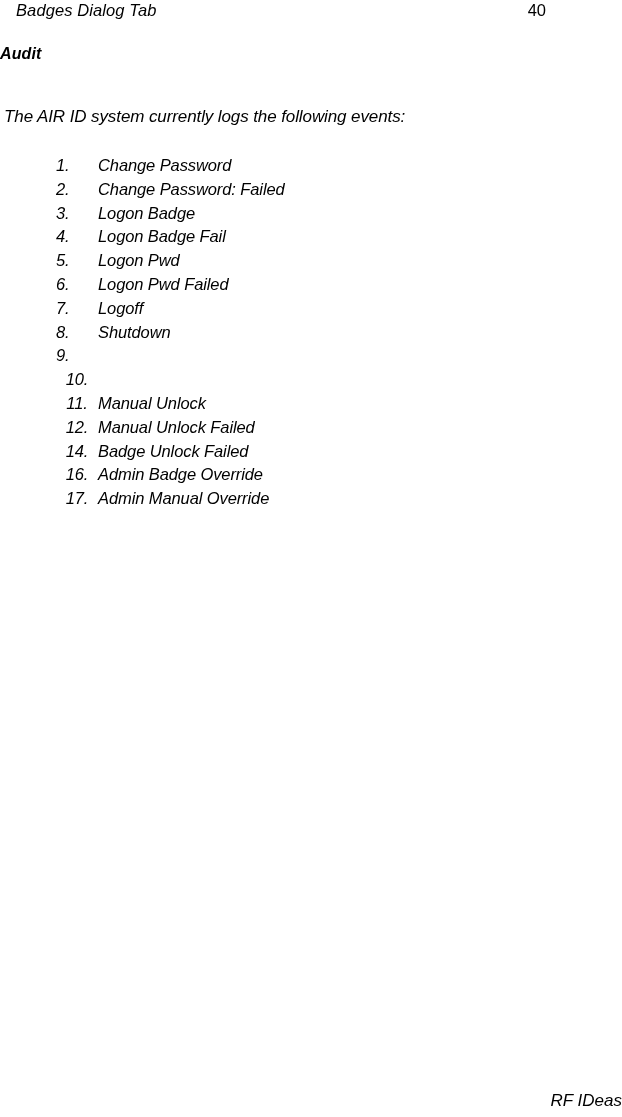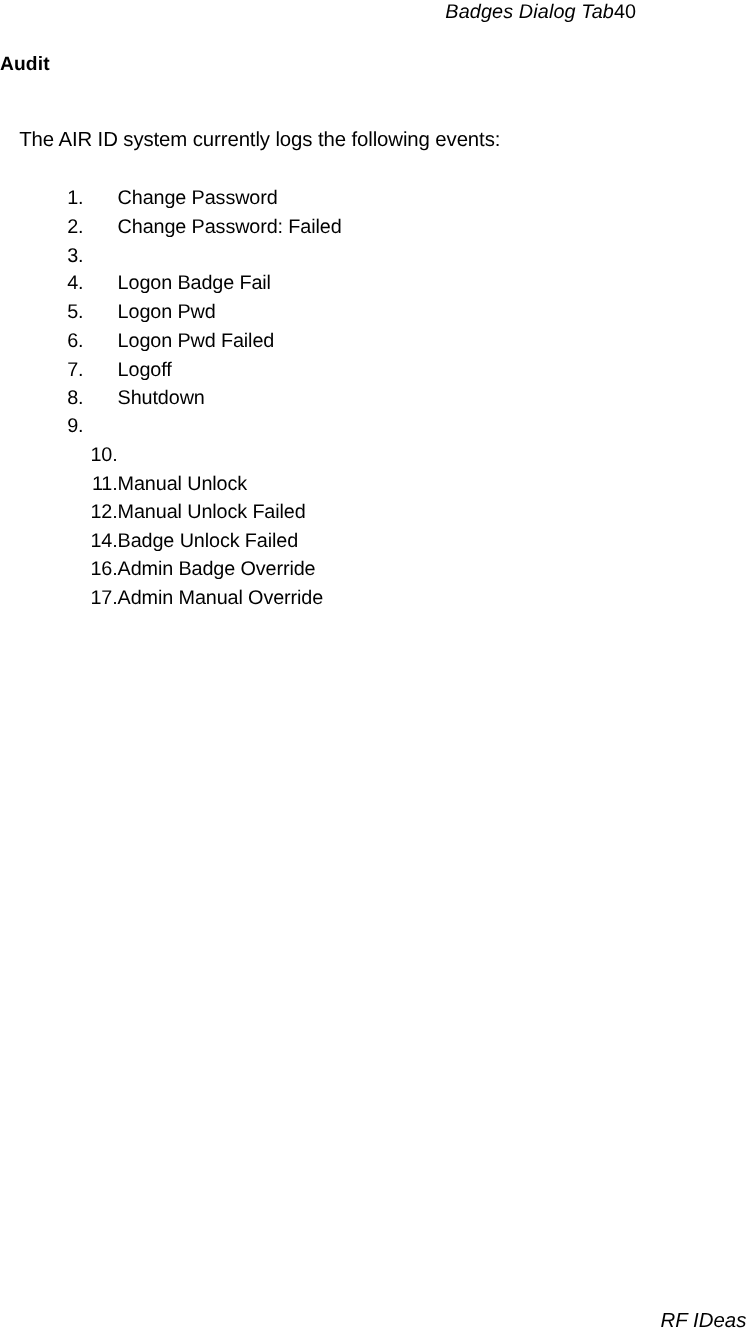--- a/index.html
+++ b/index.html
@@ -20,27 +20,27 @@
     position: relative;
     width: 622px;
     height: 1117px;
     box-sizing: border-box;
     overflow: hidden;
   }
 
   
   .page-header {
     position: absolute;
-    left: 0;
+    left: 16px;
     top: 0;
     width: 530px;
     height: 26px;
     display: flex;
     align-items: flex-start;
-    justify-content: flex-end;
+    justify-content: space-between;
   }
   .header-title {
     font-style: italic;
     font-size: 16.5px;
     line-height: 20px;
     letter-spacing: 0.1px;
     white-space: nowrap;
   }
   .header-pageno {
     font-size: 16.5px;
@@ -48,33 +48,34 @@
     text-align: right;
     white-space: nowrap;
   }
 
   
   .content {
     position: absolute;
     left: 0;
     top: 44px;
     width: 622px;
+    font-style: italic;
   }
 
   .section-heading {
     font-size: 16px;
     font-weight: bold;
     line-height: 20px;
     margin: 0;
     padding: 0;
     letter-spacing: 0.1px;
   }
 
   .intro-paragraph {
-    margin: 16px;
+    margin: 4px;
     padding: 0;
     font-size: 17px;
     line-height: 22px;
     letter-spacing: -0.1px;
     margin-top: 42px;
   }
 
   
   .event-list {
     list-style: none;
@@ -90,21 +91,21 @@
     letter-spacing: -0.1px;
     white-space: nowrap;
   }
   .item-number {
     width: 42px;
     margin-left: 56px;
     flex: 0 0 42px;
     text-align: left;
   }
   .item-number.wide {
-    text-align: right;
+    text-align: center;
   }
   .item-label {
     flex: 1 1 auto;
   }
 
   
   .page-footer {
     position: absolute;
     left: 0;
     bottom: 6px;
@@ -140,20 +141,21 @@
         <li class="event-list-item">
           <span class="item-number">1.</span>
           <span class="item-label">Change Password</span>
         </li>
         <li class="event-list-item">
           <span class="item-number">2.</span>
           <span class="item-label">Change Password: Failed</span>
         </li>
         <li class="event-list-item">
           <span class="item-number">3.</span>
+          <span class="item-label">Logon Badge</span>
         </li>
         <li class="event-list-item">
           <span class="item-number">4.</span>
           <span class="item-label">Logon Badge Fail</span>
         </li>
         <li class="event-list-item">
           <span class="item-number">5.</span>
           <span class="item-label">Logon Pwd</span>
         </li>
         <li class="event-list-item">

